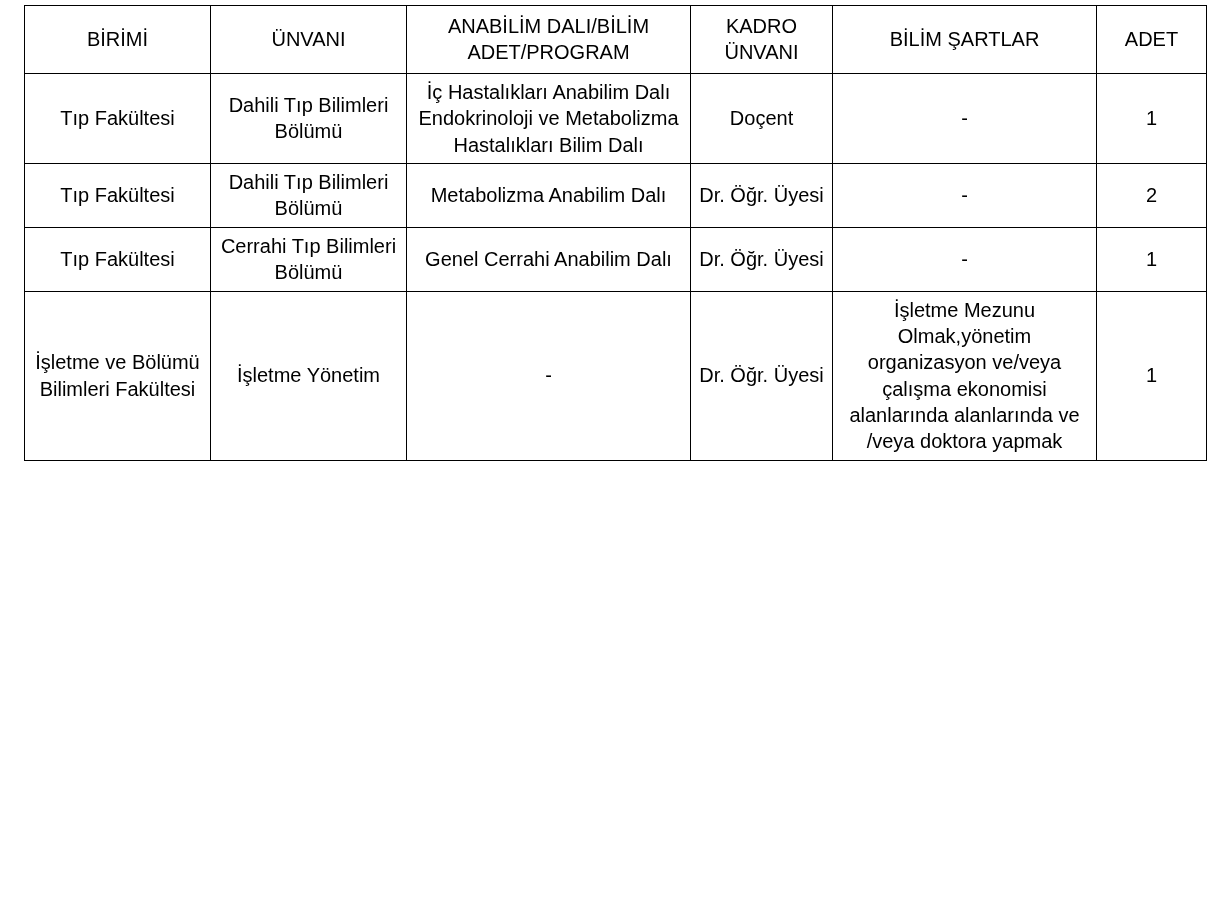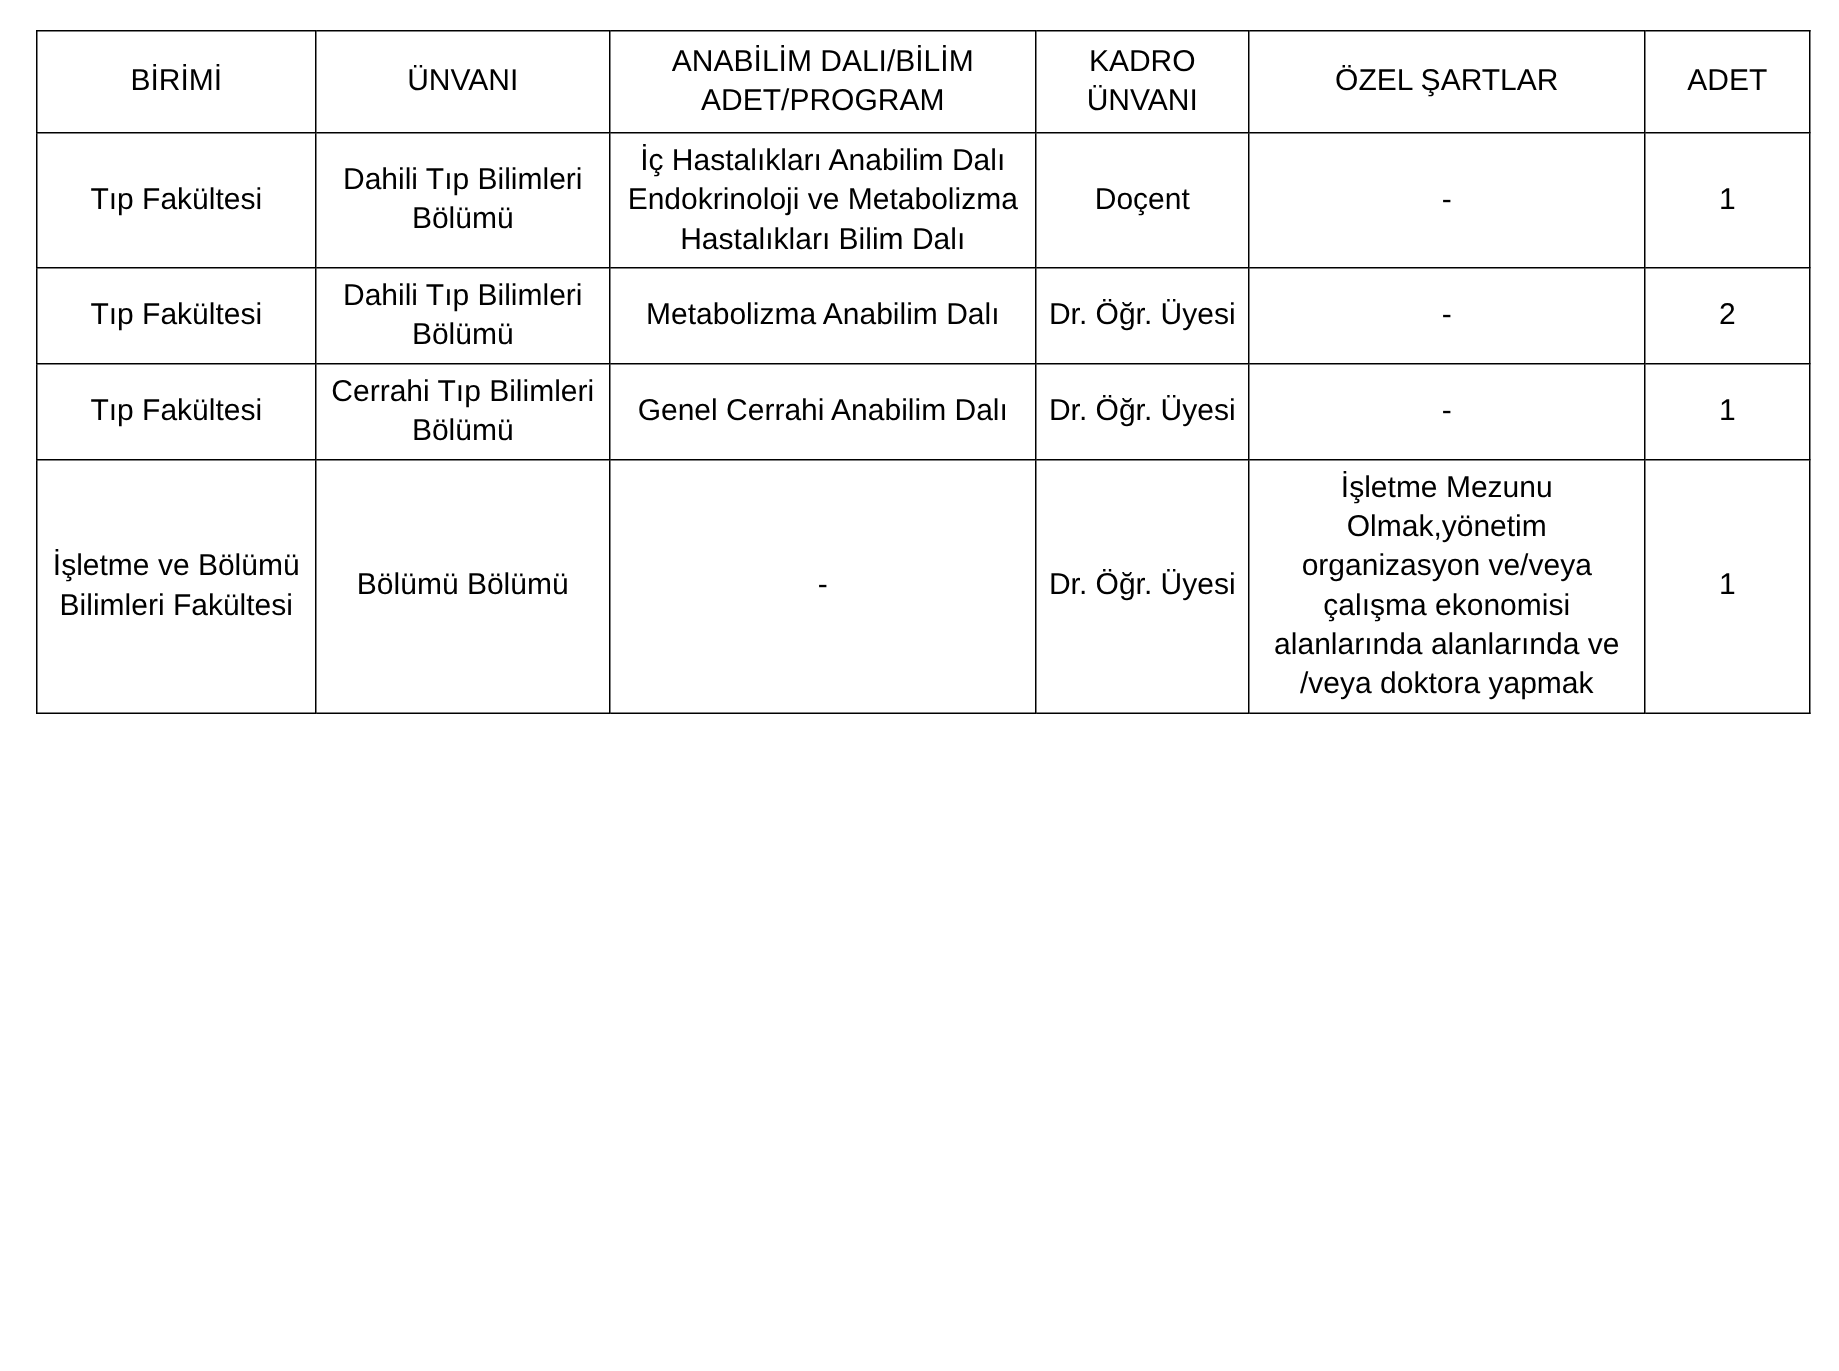--- a/index.html
+++ b/index.html
@@ -17,21 +17,21 @@
   .page {
     position: relative;
     width: 1226px;
     height: 914px;
     box-sizing: border-box;
   }
   table.kadro-table {
     border-collapse: collapse;
     table-layout: fixed;
     margin-left: 24px;
-    margin-top: 20px;
+    margin-top: 5px;
     width: 1182px;
   }
   table.kadro-table td,
   table.kadro-table th {
     border: 1px solid #000000;
     text-align: center;
     vertical-align: middle;
     font-size: 20px;
     line-height: 1.32;
     font-weight: normal;
@@ -62,21 +62,21 @@
       <col class="c-unvan">
       <col class="c-sartlar">
       <col class="c-adet">
     </colgroup>
     <thead>
       <tr>
         <td>BİRİMİ</td>
         <td>ÜNVANI</td>
         <td>ANABİLİM DALI/BİLİM ADET/PROGRAM</td>
         <td>KADRO ÜNVANI</td>
-        <td>ÖZEL ŞARTLAR</td>
+        <td>BİLİM ŞARTLAR</td>
         <td>ADET</td>
       </tr>
     </thead>
     <tbody>
       <tr>
         <td>Tıp Fakültesi</td>
         <td>Dahili Tıp Bilimleri Bölümü</td>
         <td>İç Hastalıkları Anabilim Dalı Endokrinoloji ve Metabolizma Hastalıkları Bilim Dalı</td>
         <td>Doçent</td>
         <td>-</td>
@@ -93,21 +93,21 @@
       <tr>
         <td>Tıp Fakültesi</td>
         <td>Cerrahi Tıp Bilimleri Bölümü</td>
         <td>Genel Cerrahi Anabilim Dalı</td>
         <td>Dr. Öğr. Üyesi</td>
         <td>-</td>
         <td>1</td>
       </tr>
       <tr>
         <td>İşletme ve Bölümü Bilimleri Fakültesi</td>
-        <td>Bölümü Bölümü</td>
+        <td>İşletme Yönetim</td>
         <td>-</td>
         <td>Dr. Öğr. Üyesi</td>
         <td>İşletme Mezunu Olmak,yönetim organizasyon ve/veya çalışma ekonomisi alanlarında alanlarında ve /veya doktora yapmak</td>
         <td>1</td>
       </tr>
     </tbody>
   </table>
 </div>
 
 </body></html>

